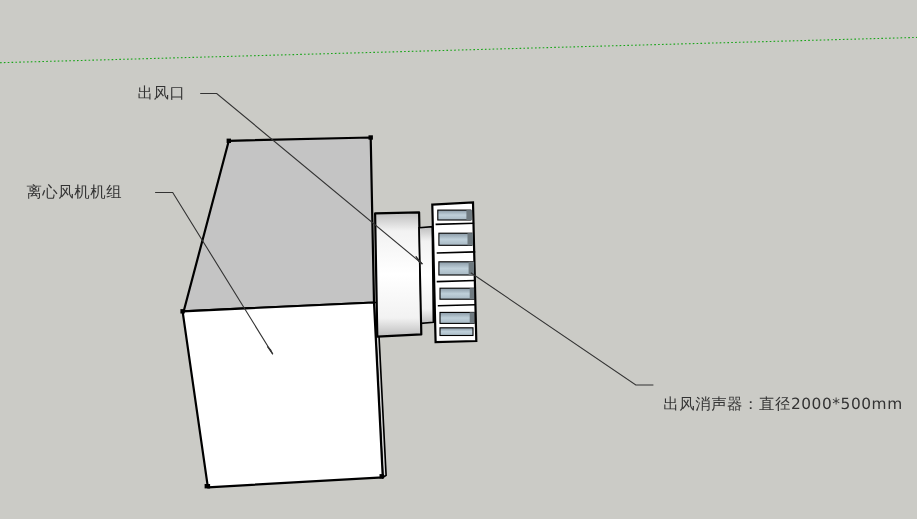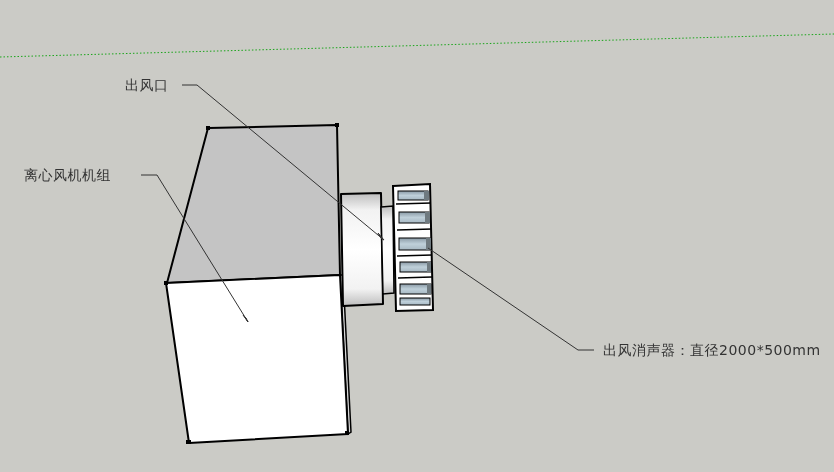--- a/index.html
+++ b/index.html
@@ -88,14 +88,14 @@
       <polyline points="141,175 157,175 248,322"></polyline>
       <polygon points="248,322 243,315 246,318" fill="#333"></polygon>
     </g>
     <g stroke="#333" stroke-width="1" fill="none">
       <polyline points="428,248 578,350 594,350"></polyline>
     </g>
   </svg>
 
   <span class="label" style="left:125px; top:77px;">出风口</span>
   <span class="label" style="left:24px; top:167px;">离心风机机组</span>
-  <span class="label" style="left:603px; top:342px;">出风消声器：直径2000*500mm</span>
+  <span class="label" style="left:603px; top:360px;">出风消声器：直径2000*500mm</span>
 </div>
 
 </body></html>

